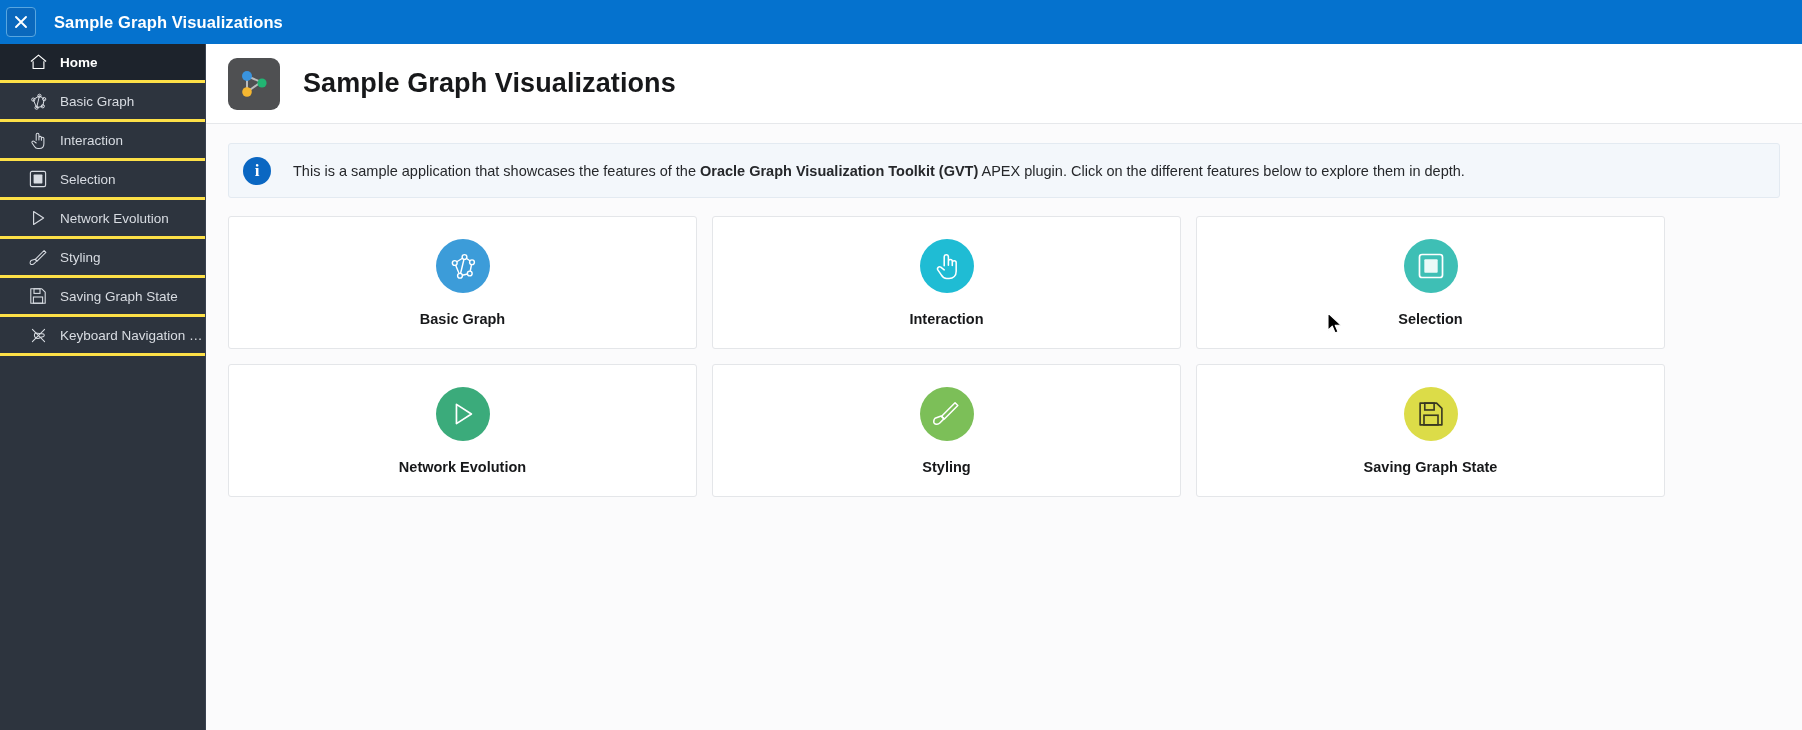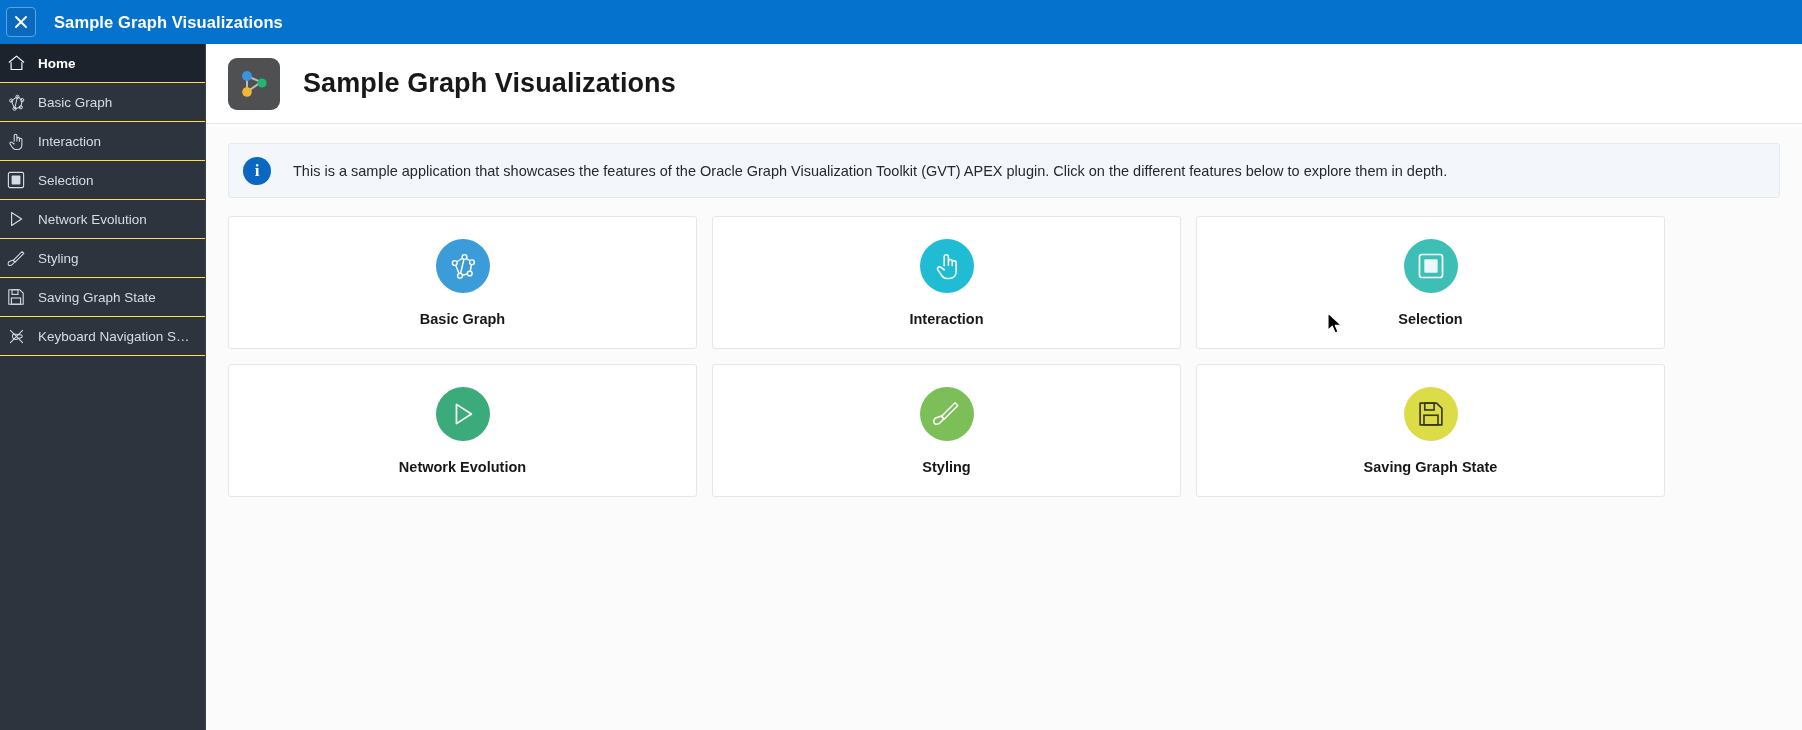--- a/index.html
+++ b/index.html
@@ -47,24 +47,24 @@
     width: 206px;
     flex: 0 0 206px;
     background: #2d343e;
     border-right: 1px solid #3a4250;
     overflow: hidden;
   }
   .nav-item {
     height: 39px;
     display: flex;
     align-items: center;
-    padding-left: 4px;
+    padding-left: 26px;
     color: #d8dce2;
     font-size: 13.5px;
-    border-bottom: 1px solid #fde047;
+    border-bottom: 3px solid #fde047;
     cursor: pointer;
     white-space: nowrap;
   }
   .nav-item.active {
     background: #1d232c;
     color: #ffffff;
     font-weight: bold;
   }
   .nav-icon {
     width: 24px; height: 20px;
@@ -130,21 +130,21 @@
     font-weight: bold;
     font-family: "Liberation Serif", serif;
     display: flex; align-items: center; justify-content: center;
   }
   .banner-text {
     margin-left: 22px;
     font-size: 14.5px;
     color: #26282b;
     white-space: nowrap;
   }
-  .banner-text b { font-weight: normal; }
+  .banner-text b { font-weight: bold; }
 
   
   .cards {
     display: grid;
     grid-template-columns: repeat(3, 469px);
     gap: 15px 15px;
     padding: 18px 22px 0 22px;
   }
   .card {
     background: #ffffff;

